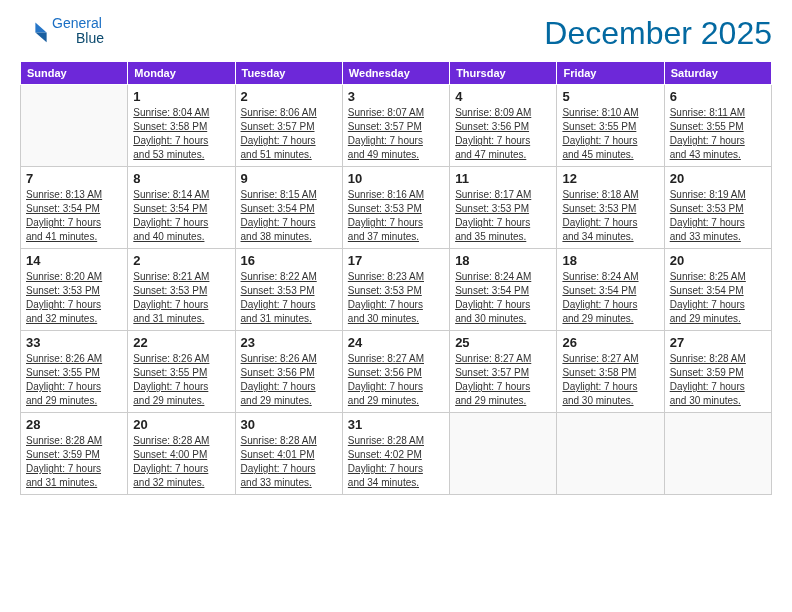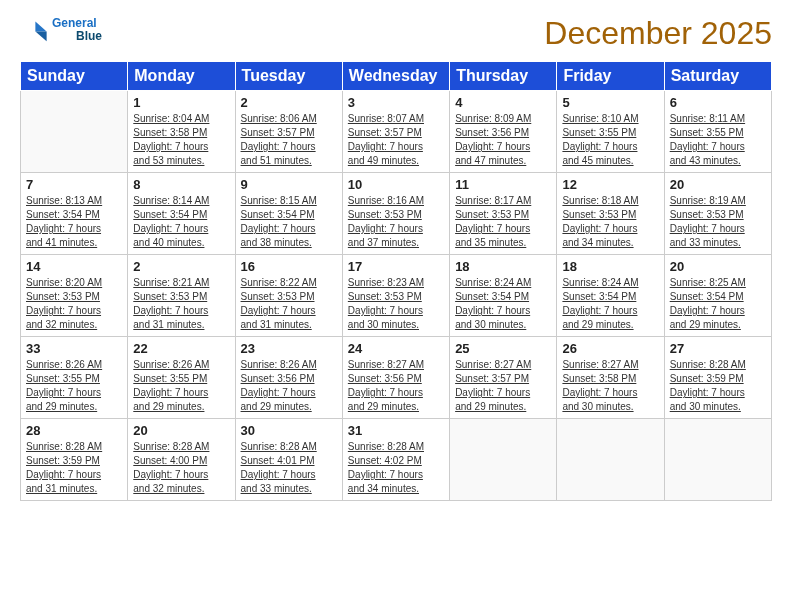--- a/index.html
+++ b/index.html
@@ -21,57 +21,57 @@
       align-items: flex-start;
       justify-content: space-between;
       margin-bottom: 10px;
     }
     .logo {
       display: flex;
       align-items: center;
       gap: 4px;
     }
     .logo-text {
-      font-size: 12px;
-      font-weight: bold;
+      font-size: 14px;
+      font-weight: normal;
       color: #333;
       line-height: 1.1;
     }
     .logo-text span {
       color: #1a6fc4;
     }
     .logo-icon {
       width: 28px;
       height: 28px;
     }
     .title-block {
       text-align: right;
     }
     .main-title {
       font-size: 32px;
       font-weight: normal;
-      color: #a16207;
+      color: #0369a1;
       line-height: 1.1;
     }
     .subtitle {
       font-size: 15px;
       color: #444;
       margin-top: 2px;
     }
     .calendar {
       width: 100%;
       border-collapse: collapse;
       font-size: 11px;
     }
     .calendar th {
-      background: #1d4ed8;
+      background: #6d28d9;
       color: #fff;
       text-align: left;
       padding: 5px 6px;
-      font-size: 16px;
+      font-size: 11px;
       font-weight: bold;
       border: 1px solid #fff;
     }
     .calendar td {
       border: 1px solid #ccc;
       vertical-align: top;
       padding: 4px 5px;
       width: calc(100% / 7);
       min-height: 80px;
       background: #fff;

